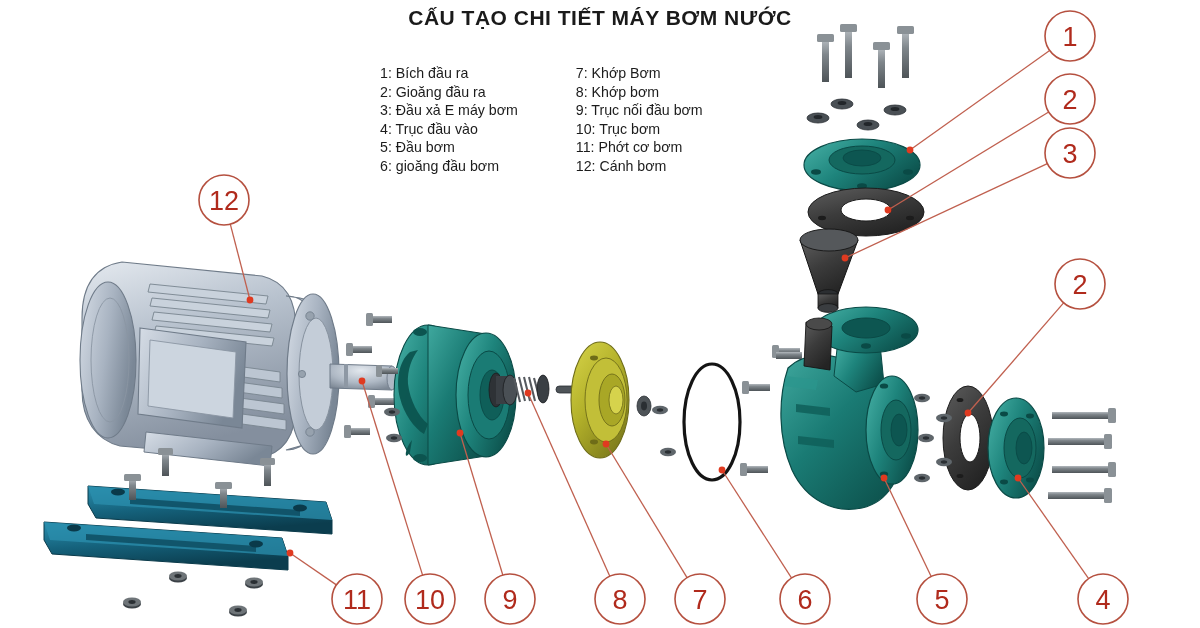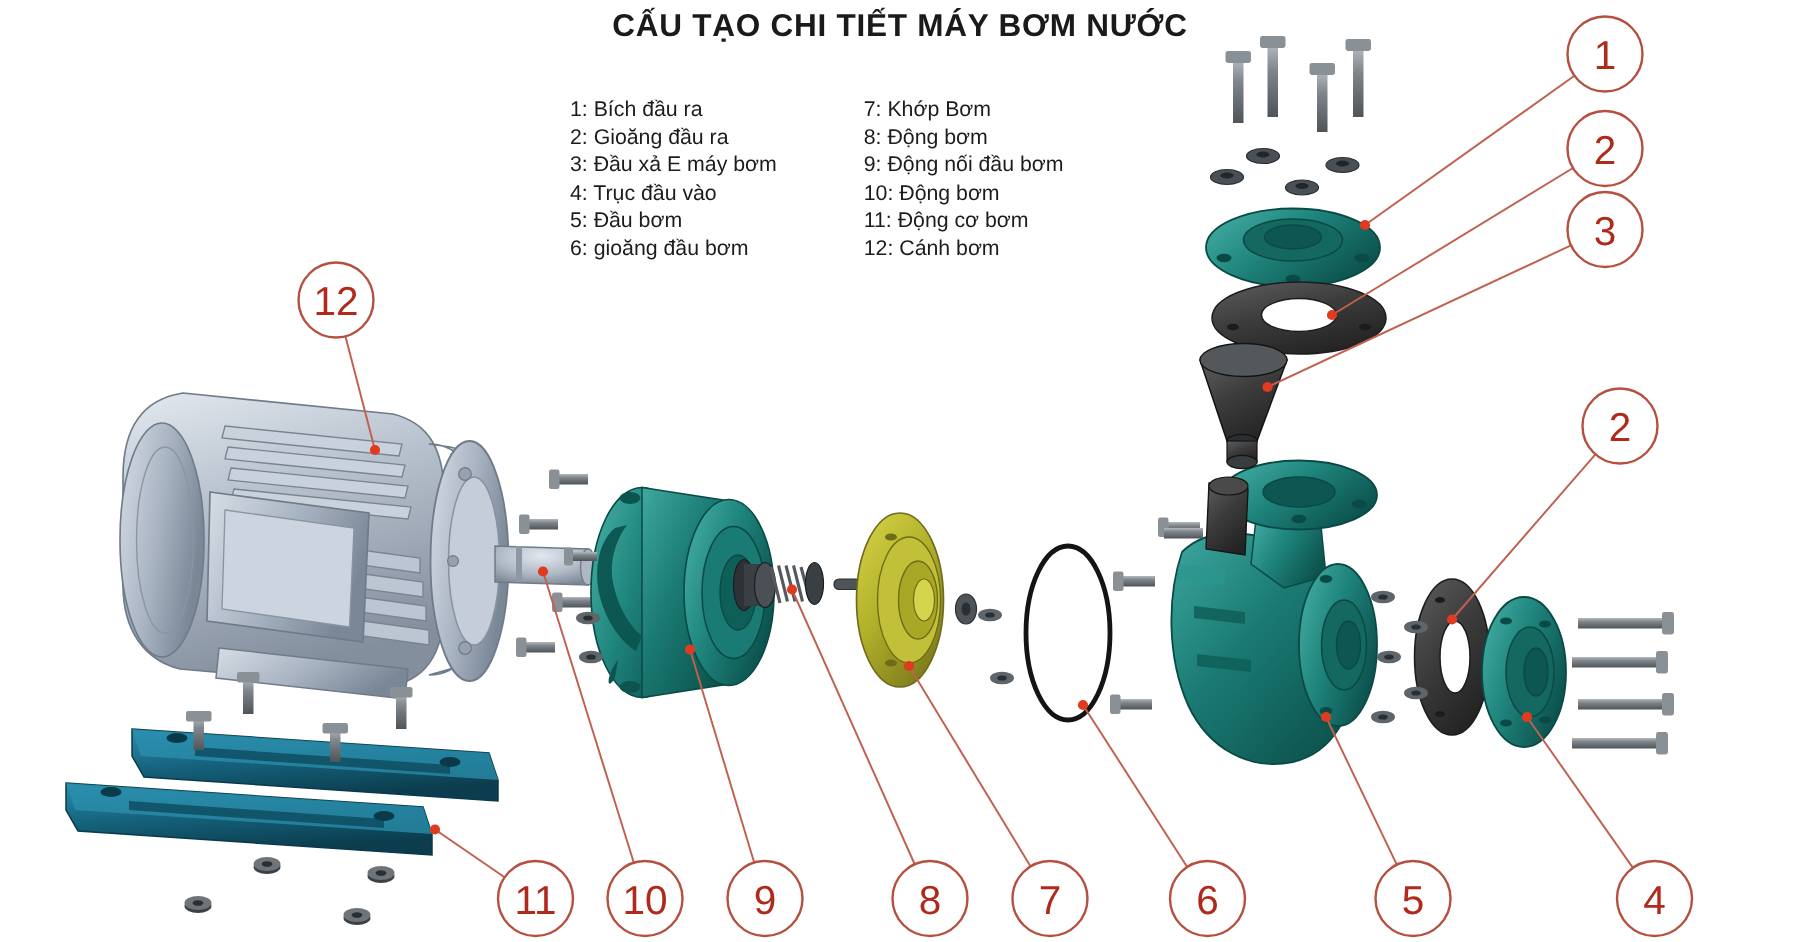--- a/index.html
+++ b/index.html
@@ -45,24 +45,24 @@
     <div class="col">
       <span class="row">1: Bích đầu ra</span>
       <span class="row">2: Gioăng đầu ra</span>
       <span class="row">3: Đầu xả E máy bơm</span>
       <span class="row">4: Trục đầu vào</span>
       <span class="row">5: Đầu bơm</span>
       <span class="row">6: gioăng đầu bơm</span>
     </div>
     <div class="col">
       <span class="row">7: Khớp Bơm</span>
-      <span class="row">8:  Động bơm</span>
-      <span class="row">9: Động nối đầu bơm</span>
-      <span class="row">10: Động bơm</span>
-      <span class="row">11: Động cơ bơm</span>
+      <span class="row">8:  Khớp bơm</span>
+      <span class="row">9: Trục nối đầu bơm</span>
+      <span class="row">10: Trục bơm</span>
+      <span class="row">11: Phớt cơ bơm</span>
       <span class="row">12: Cánh bơm</span>
     </div>
   </div>
 
   <svg id="art" width="1200" height="628" viewBox="0 0 1200 628">
     <defs>
       <linearGradient id="gTeal" x1="0" y1="0" x2="0.9" y2="1">
         <stop offset="0" stop-color="#3fa89e"></stop>
           <stop offset="0.45" stop-color="#1a7b74"></stop>
           <stop offset="1" stop-color="#0c4f4a"></stop>

